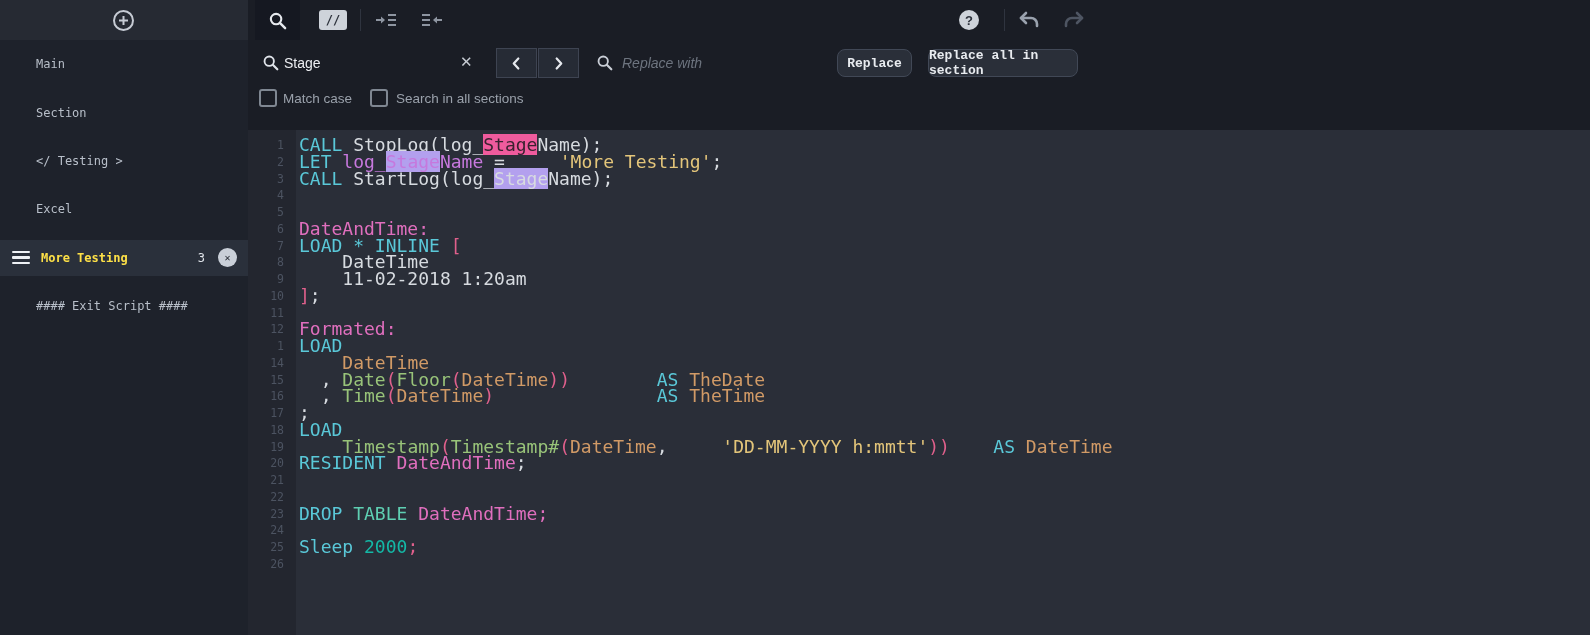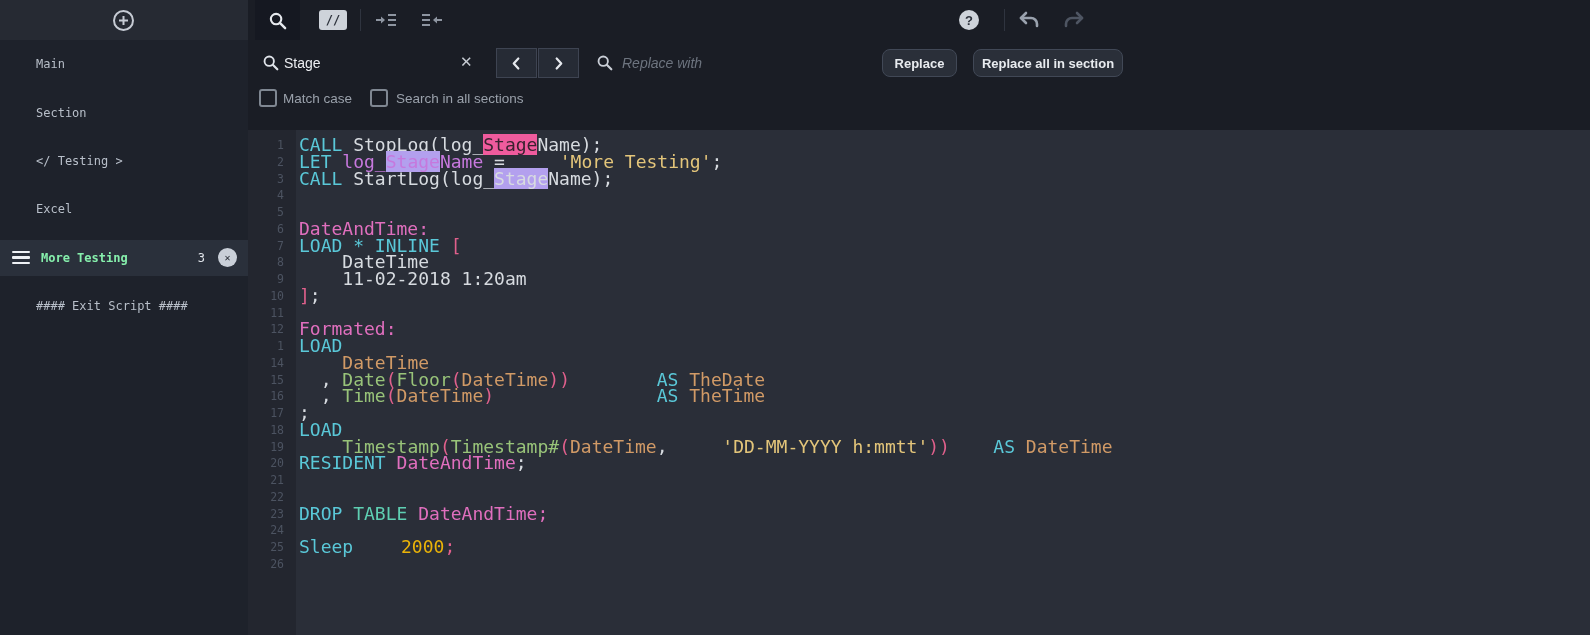--- a/index.html
+++ b/index.html
@@ -31,52 +31,52 @@
   .clear-btn { position:absolute; left:212px; top:13px; color:#c6cbd3; font-size:15px; cursor:pointer; }
   .nav-btn { position:absolute; top:8px; width:41px; height:30px; background:#262b35; border:1px solid #3e4452;
              color:#e6e9ee; display:flex; align-items:center; justify-content:center; cursor:pointer; }
   .replace-input { position:absolute; left:374px; top:11px; width:200px; height:24px; background:transparent;
                    border:none; outline:none; color:#aab0ba; font-size:14px; font-style:italic;
                    font-family:"Liberation Sans", sans-serif; }
   .replace-input::placeholder { color:#6d747f; font-style:italic; }
   .btn { position:absolute; top:9px; height:28px; background:#2a2f39; border:1px solid #414856;
          border-radius:8px; color:#e8ebef; font-weight:bold; font-size:13px;
          display:flex; align-items:center; justify-content:center; cursor:pointer;
-         font-family:Liberation Sans, sans-serif;margin-left:45px; }
+         font-family:Liberation Mono, monospace; }
   .chk { position:absolute; top:49px; width:18px; height:18px; border:2px solid #7f8792; border-radius:3px; background:transparent; cursor:pointer; }
   .chk-label { position:absolute; top:51px; color:#9aa1ab; font-size:13.5px; }
 
   
   .sidebar { position:absolute; left:0; top:40px; width:248px; height:595px; background:#1e222b;
              font-family:"DejaVu Sans Mono", monospace; }
   .side-row { height:48.4px; display:flex; align-items:center; padding-left:36px;
               color:#b8bfc9; font-size:12px; cursor:pointer; }
   .side-row.active { background:#2a303b; height:36px; margin:6px 0; padding-left:12px; }
-  .side-row.active .side-label { color:#86efac; font-weight:bold; margin-left:11px; }
+  .side-row.active .side-label { color:#fde047; font-weight:bold; margin-left:11px; }
   .burger { width:18px; display:flex; flex-direction:column; gap:3px; }
   .burger div { height:2.5px; background:#eef1f5; border-radius:1px; }
   .side-count { margin-left:auto; color:#dfe3e9; font-size:12px; }
   .side-close { width:19px; height:19px; border-radius:50%; background:#c9cfd8; color:#262b34;
                 font-size:10px; font-weight:bold; display:flex; align-items:center; justify-content:center;
                 margin-left:13px; margin-right:11px; cursor:pointer; }
 
   
   .editor { position:absolute; left:248px; top:130px; width:1342px; height:505px; background:#2a2e38; display:flex; }
   .gutter { width:48px; background:#23262f; padding:7px 12px 0 0; text-align:right;
             font-family:"DejaVu Sans Mono", monospace; font-size:11.5px; line-height:16.75px; color:#4c5361; }
   .code { flex:1; padding:7px 0 0 3px; font-family:"DejaVu Sans Mono", monospace;
           font-size:18px; line-height:16.75px; white-space:pre; color:#d7dbe0; }
   .code .line { height:16.75px; }
   .kw  { color:#5ac8d8; }
   .kw2 { color:#5ecfb2; }
   .fn  { color:#98c379; }
   .tbl { color:#e06fbe; }
   .fld { color:#d19a66; }
   .str { color:#e3c57a;margin-left:44px; }
-  .num { color:#eab308;margin-left:37px; }
+  .num { color:#14b8a6; }
   .var { color:#c678dd; }
   .pln { color:#d7dbe0; }
   .brk { color:#e0608c; }
   .hl-cur { background:#ef5b9d; color:#3a2230; }
   .hl-alt { background:#b3a0ee; }
 </style>
 </head>
 <body>
 
 <div class="app">

